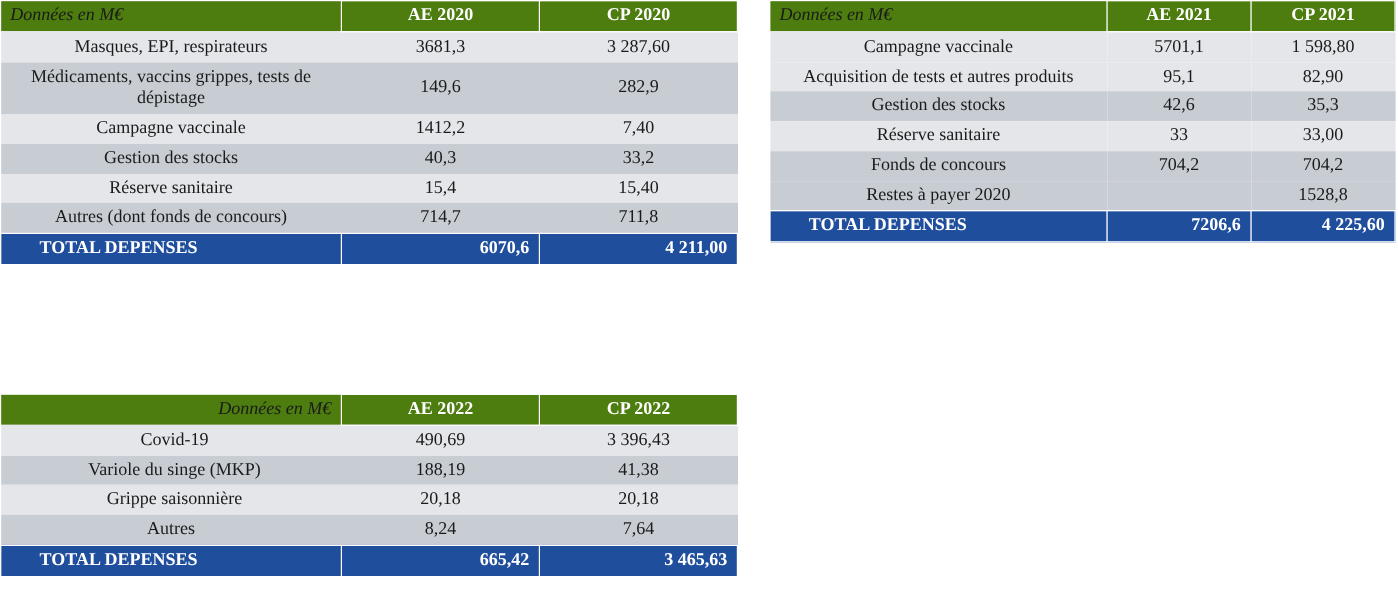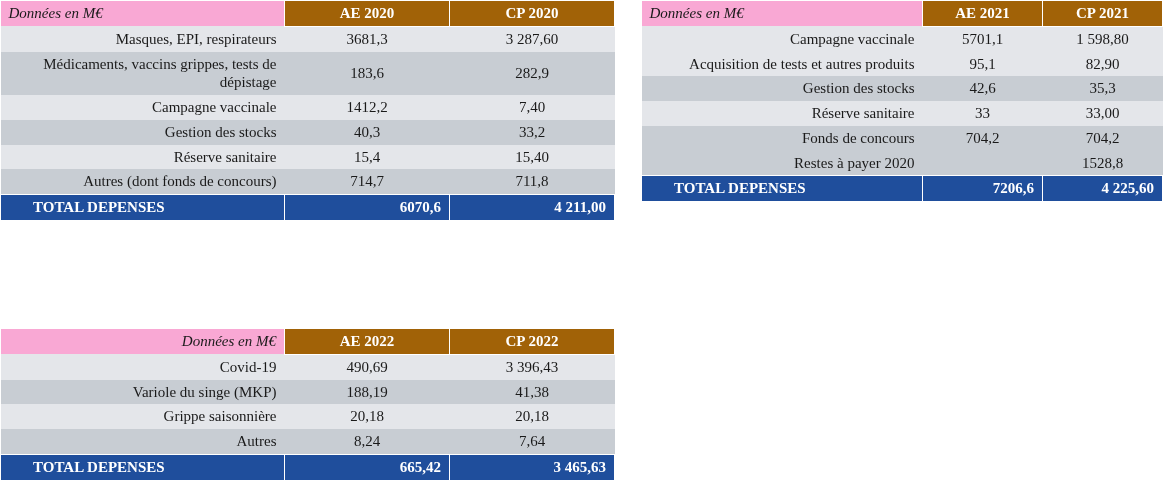--- a/index.html
+++ b/index.html
@@ -28,42 +28,42 @@
   }
 
   table.fin td {
     padding: 3px 8px;
     vertical-align: middle;
     line-height: 1.25;
   }
 
   
   .hdr-label {
-    background: #f9a8d4;
+    background: #4d7c0f;
     font-style: italic;
     font-family: "Liberation Serif", serif;
     font-size: 15px;
     color: #1a1a1a;
     text-align: left;
   }
   .hdr-label.right { text-align: right; }
   .hdr-col {
-    background: #a16207;
+    background: #4d7c0f;
     color: #ffffff;
     font-weight: bold;
     text-align: center;
     border: 1px solid #ffffff;
     font-size: 15px;
   }
 
   
   .row-a td { background: #c8cdd3; }
   .row-b td { background: #e4e6ea; }
 
-  td.lbl { text-align: right; }
+  td.lbl { text-align: center; }
   td.num { text-align: center; }
 
   
   .total td {
     background: #1f4e9c;
     color: #ffffff;
     font-weight: bold;
     border: 1px solid #ffffff;
   }
   .total td.lbl { text-align: left; padding-left: 32px; }
@@ -105,21 +105,21 @@
         <td class="hdr-col">AE 2020</td>
         <td class="hdr-col">CP 2020</td>
       </tr>
       <tr class="row-b">
         <td class="lbl">Masques, EPI, respirateurs</td>
         <td class="num">3681,3</td>
         <td class="num">3 287,60</td>
       </tr>
       <tr class="row-a">
         <td class="lbl">Médicaments, vaccins grippes, tests de dépistage</td>
-        <td class="num">183,6</td>
+        <td class="num">149,6</td>
         <td class="num">282,9</td>
       </tr>
       <tr class="row-b">
         <td class="lbl">Campagne vaccinale</td>
         <td class="num">1412,2</td>
         <td class="num">7,40</td>
       </tr>
       <tr class="row-a">
         <td class="lbl">Gestion des stocks</td>
         <td class="num">40,3</td>

